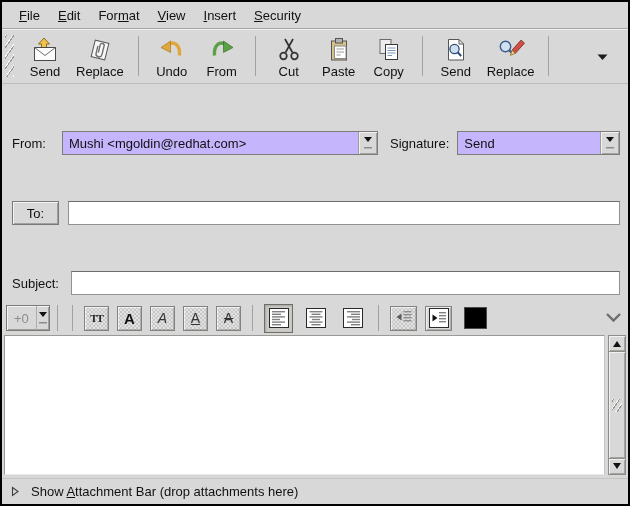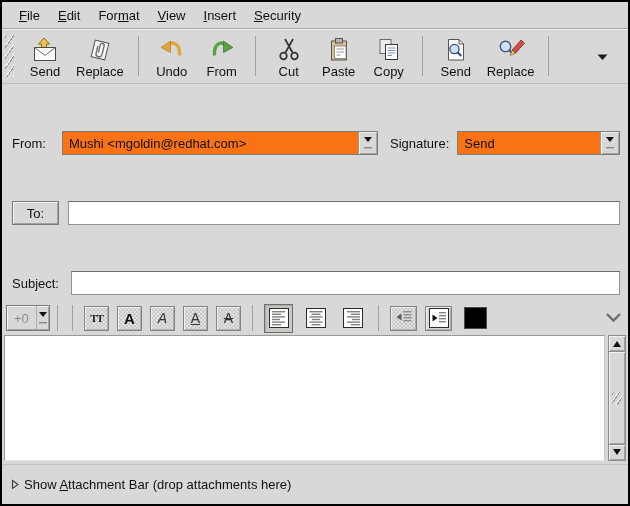--- a/index.html
+++ b/index.html
@@ -27,21 +27,21 @@
   .tlabel { line-height:15px; white-space:nowrap; }
   .tsep { width:1px; height:40px; background:#a3a19d; margin:0 8px; flex:none; }
   .spacer { flex:1; }
   .chev { margin-right:4px; }
 
   
   .headers { padding:7px 8px 6px 10px; display:flex; flex-direction:column; gap:6px; flex:none; }
   .hrow { display:flex; align-items:center; height:24px;margin-top:40px; }
   .hlabel { width:50px; flex:none; }
   .hlabel.sig { width:auto; margin:0 8px 0 12px; }
-  .combo { display:flex; align-items:stretch; border:1px solid #7e7c78; background:#f97316; height:24px; }
+  .combo { display:flex; align-items:stretch; border:1px solid #7e7c78; background:#c4b5fd; height:24px; }
   .combo-text { flex:1; display:flex; align-items:center; padding:0 6px; white-space:nowrap; overflow:hidden; }
   .combo-arrow { width:19px; background:#d8d8d8; border-left:1px solid #9e9c98;
                  display:flex; flex-direction:column; align-items:center; justify-content:center;
                  box-shadow:inset 1px 1px 0 #f2f1ef, inset -1px -1px 0 #a5a3a0; }
   .tri { width:0; height:0; border:4px solid transparent; border-top:5px solid #111; margin-bottom:1px; }
   .dash { width:8px; height:2px; background:#b6b4b0; border-top:1px solid #8c8a86; }
   .from-combo { width:316px; flex:none; }
   .sig-combo { flex:1; }
   .tobtn { width:47px; height:24px; flex:none; background:#d8d8d8; border:1px solid #7c7a76;
            box-shadow:inset 1px 1px 0 #f4f3f1, inset -1px -1px 0 #a2a09c; margin-right:0; }
@@ -96,21 +96,21 @@
             display:flex; align-items:center; justify-content:center; }
   .sarrow .up-t   { width:0; height:0; border:4px solid transparent; border-bottom:6px solid #111; margin-top:-3px; }
   .sarrow .down-t { width:0; height:0; border:4px solid transparent; border-top:6px solid #111; margin-bottom:-3px; }
   .sthumb { flex:1; background:#d8d8d8; border:1px solid #8e8c88; border-top:none; border-bottom:none;
             box-shadow:inset 1px 1px 0 #f3f2f0, inset -1px -1px 0 #a5a3a0;
             display:flex; align-items:center; justify-content:center; }
   .sgrip { width:10px; height:13px;
            background:repeating-linear-gradient(125deg, #f6f5f3 0 1px, #96948e 1px 2px, transparent 2px 5px); }
 
   
-  .attachbar { height:40px; flex:none; display:flex; align-items:center; gap:5px;
+  .attachbar { height:26px; flex:none; display:flex; align-items:center; gap:12px;
                padding-left:9px; border-top:1px solid #c6c4c0; }
   .expander { flex:none; display:flex; }
 </style>
 </head>
 <body>
 
 <div class="window">
 
   <div class="menubar">
     <div class="menu-item"><span class="mn">F</span>ile</div>

